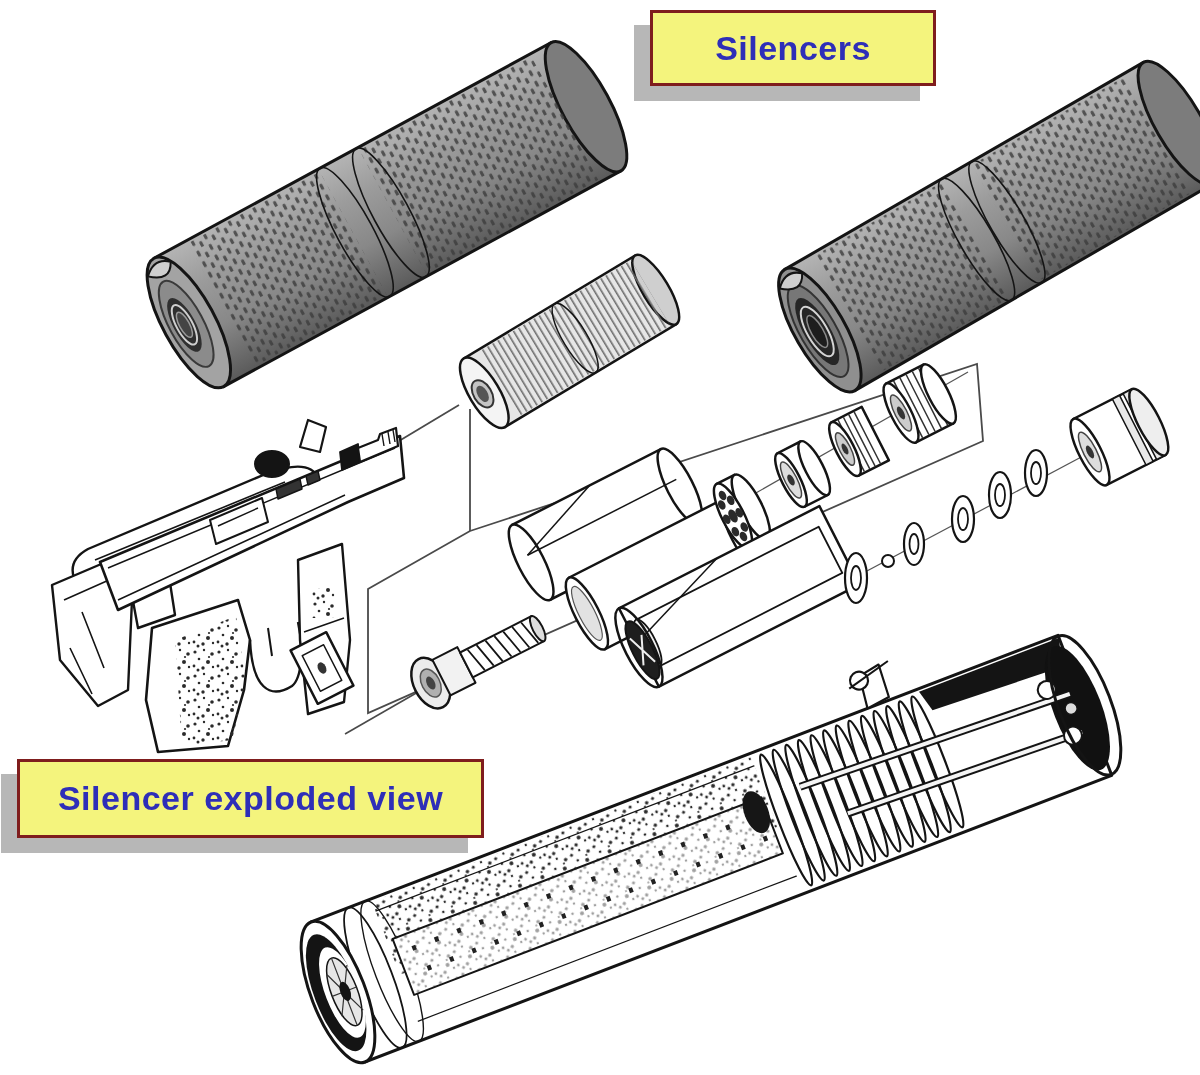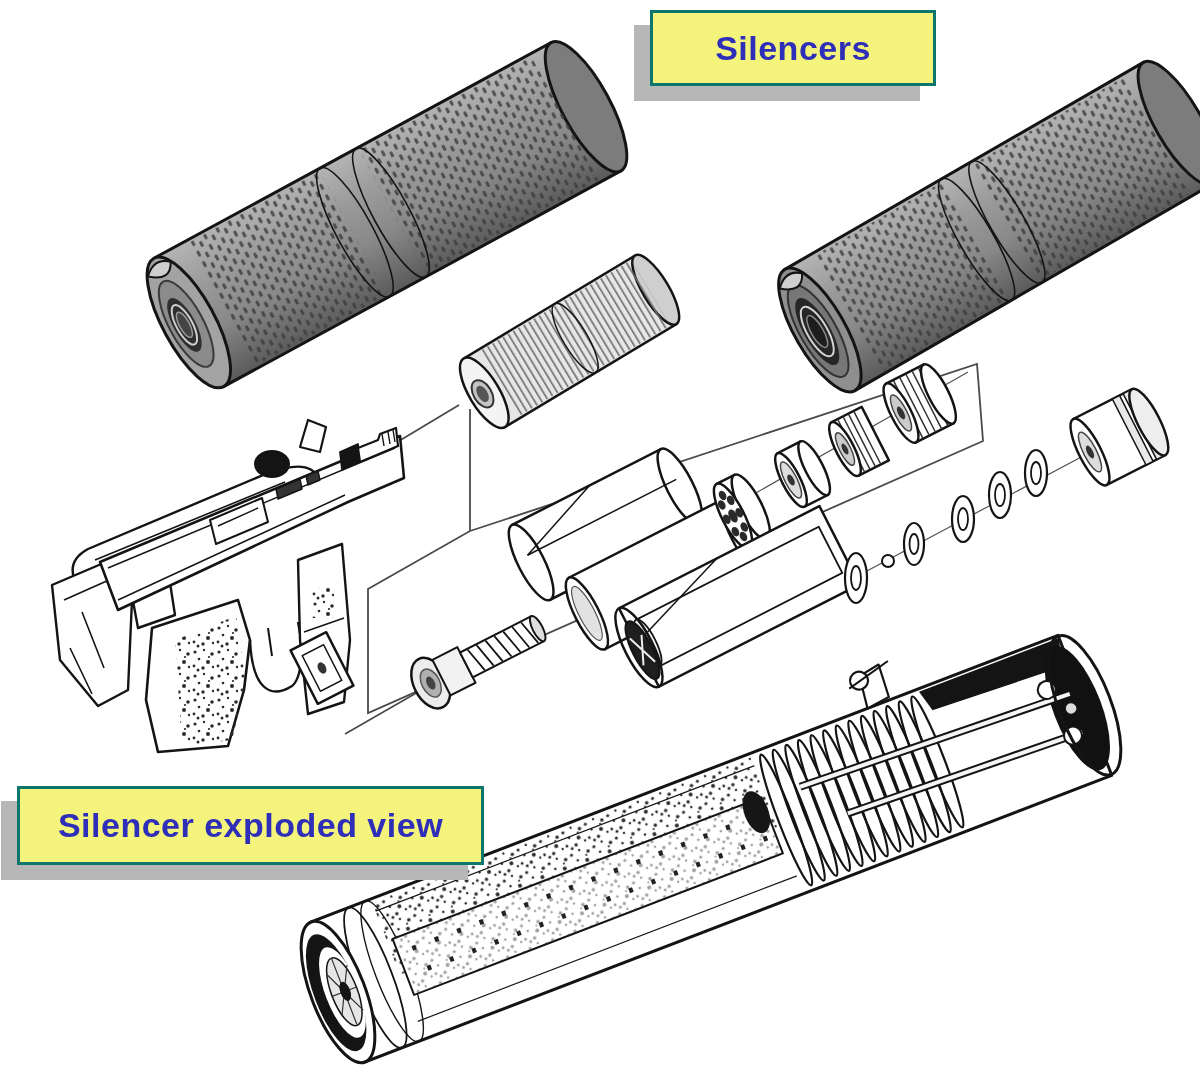--- a/index.html
+++ b/index.html
@@ -3,34 +3,34 @@
 <meta charset="utf-8">
 <style>
   html,body{margin:0;padding:0;background:#ffffff;}
   body{width:1200px;height:1075px;position:relative;overflow:hidden;
        font-family:"Liberation Sans", sans-serif;}
   .stage{position:absolute;left:0;top:0;width:1200px;height:1075px;background:#ffffff;}
   .stage svg{position:absolute;left:0;top:0;}
   .callout{
     position:absolute;
     background:#f4f47d;
-    border:3px solid #0f766e;
+    border:3px solid #7f1d1d;
     box-shadow:-16px 15px 0 0 #b7b7b7;
     display:flex;align-items:center;justify-content:center;
     box-sizing:border-box;
   }
   .callout span{
     color:#2e2eb8;
     font-weight:bold;
     font-size:34px;
     letter-spacing:.5px;
     white-space:nowrap;
   }
   #lbl-top{left:650px;top:10px;width:286px;height:76px;}
-  #lbl-mid{left:17px;top:759px;width:467px;height:79px;margin-top:27px;}
+  #lbl-mid{left:17px;top:759px;width:467px;height:79px;}
   #lbl-bot{left:676px;top:970px;width:485px;height:78px;}
 </style>
 </head>
 <body>
 
 <div class="stage">
 
 <svg width="1200" height="1075" viewBox="0 0 1200 1075">
   <defs>
     <linearGradient id="gradGray" x1="0" y1="0" x2="0" y2="1">

